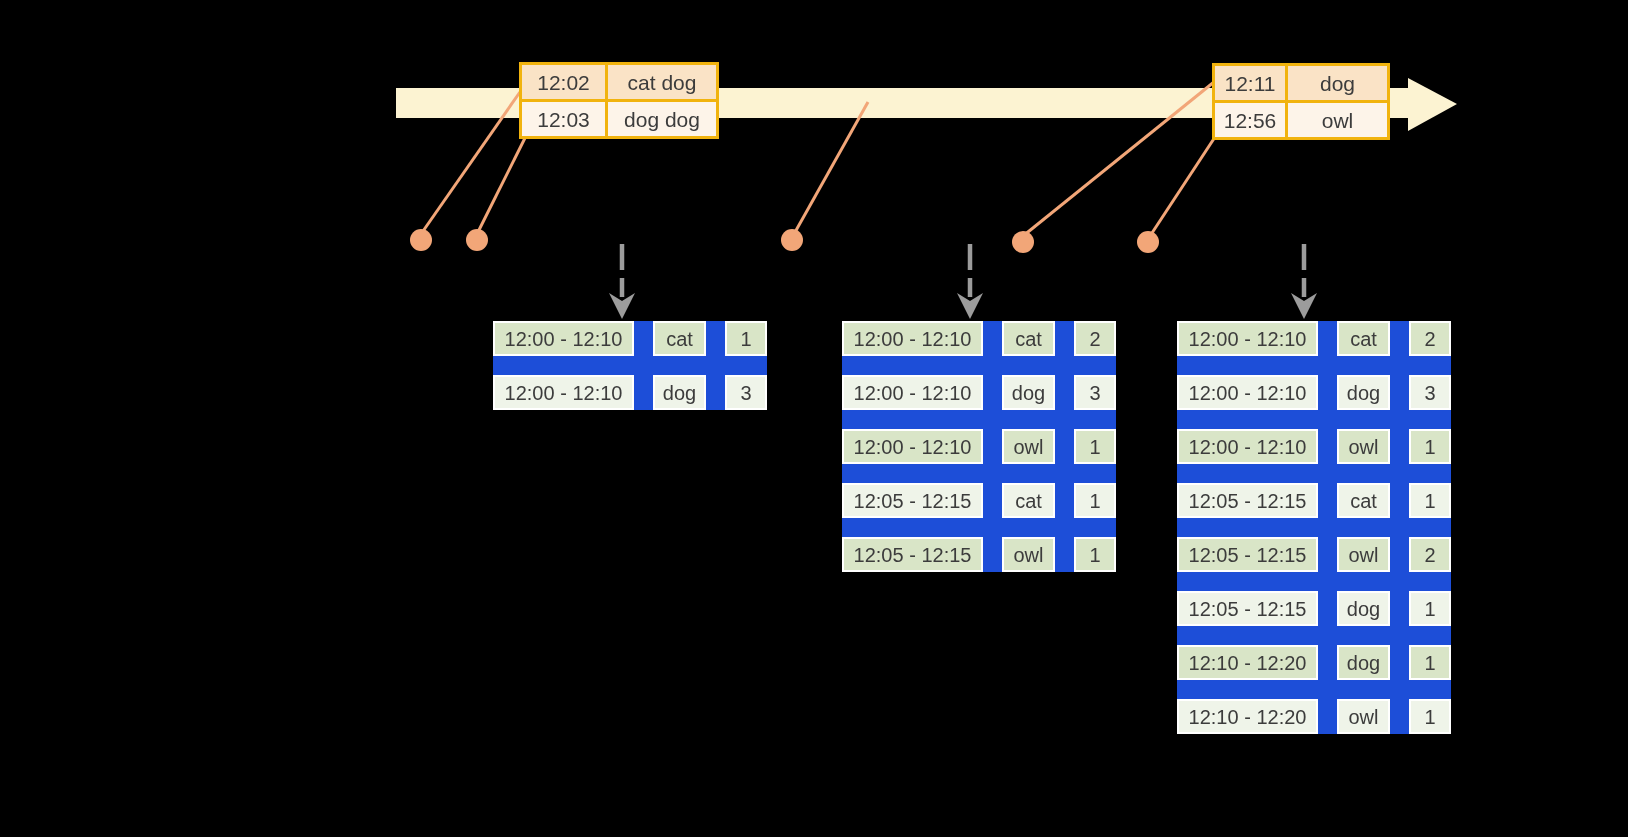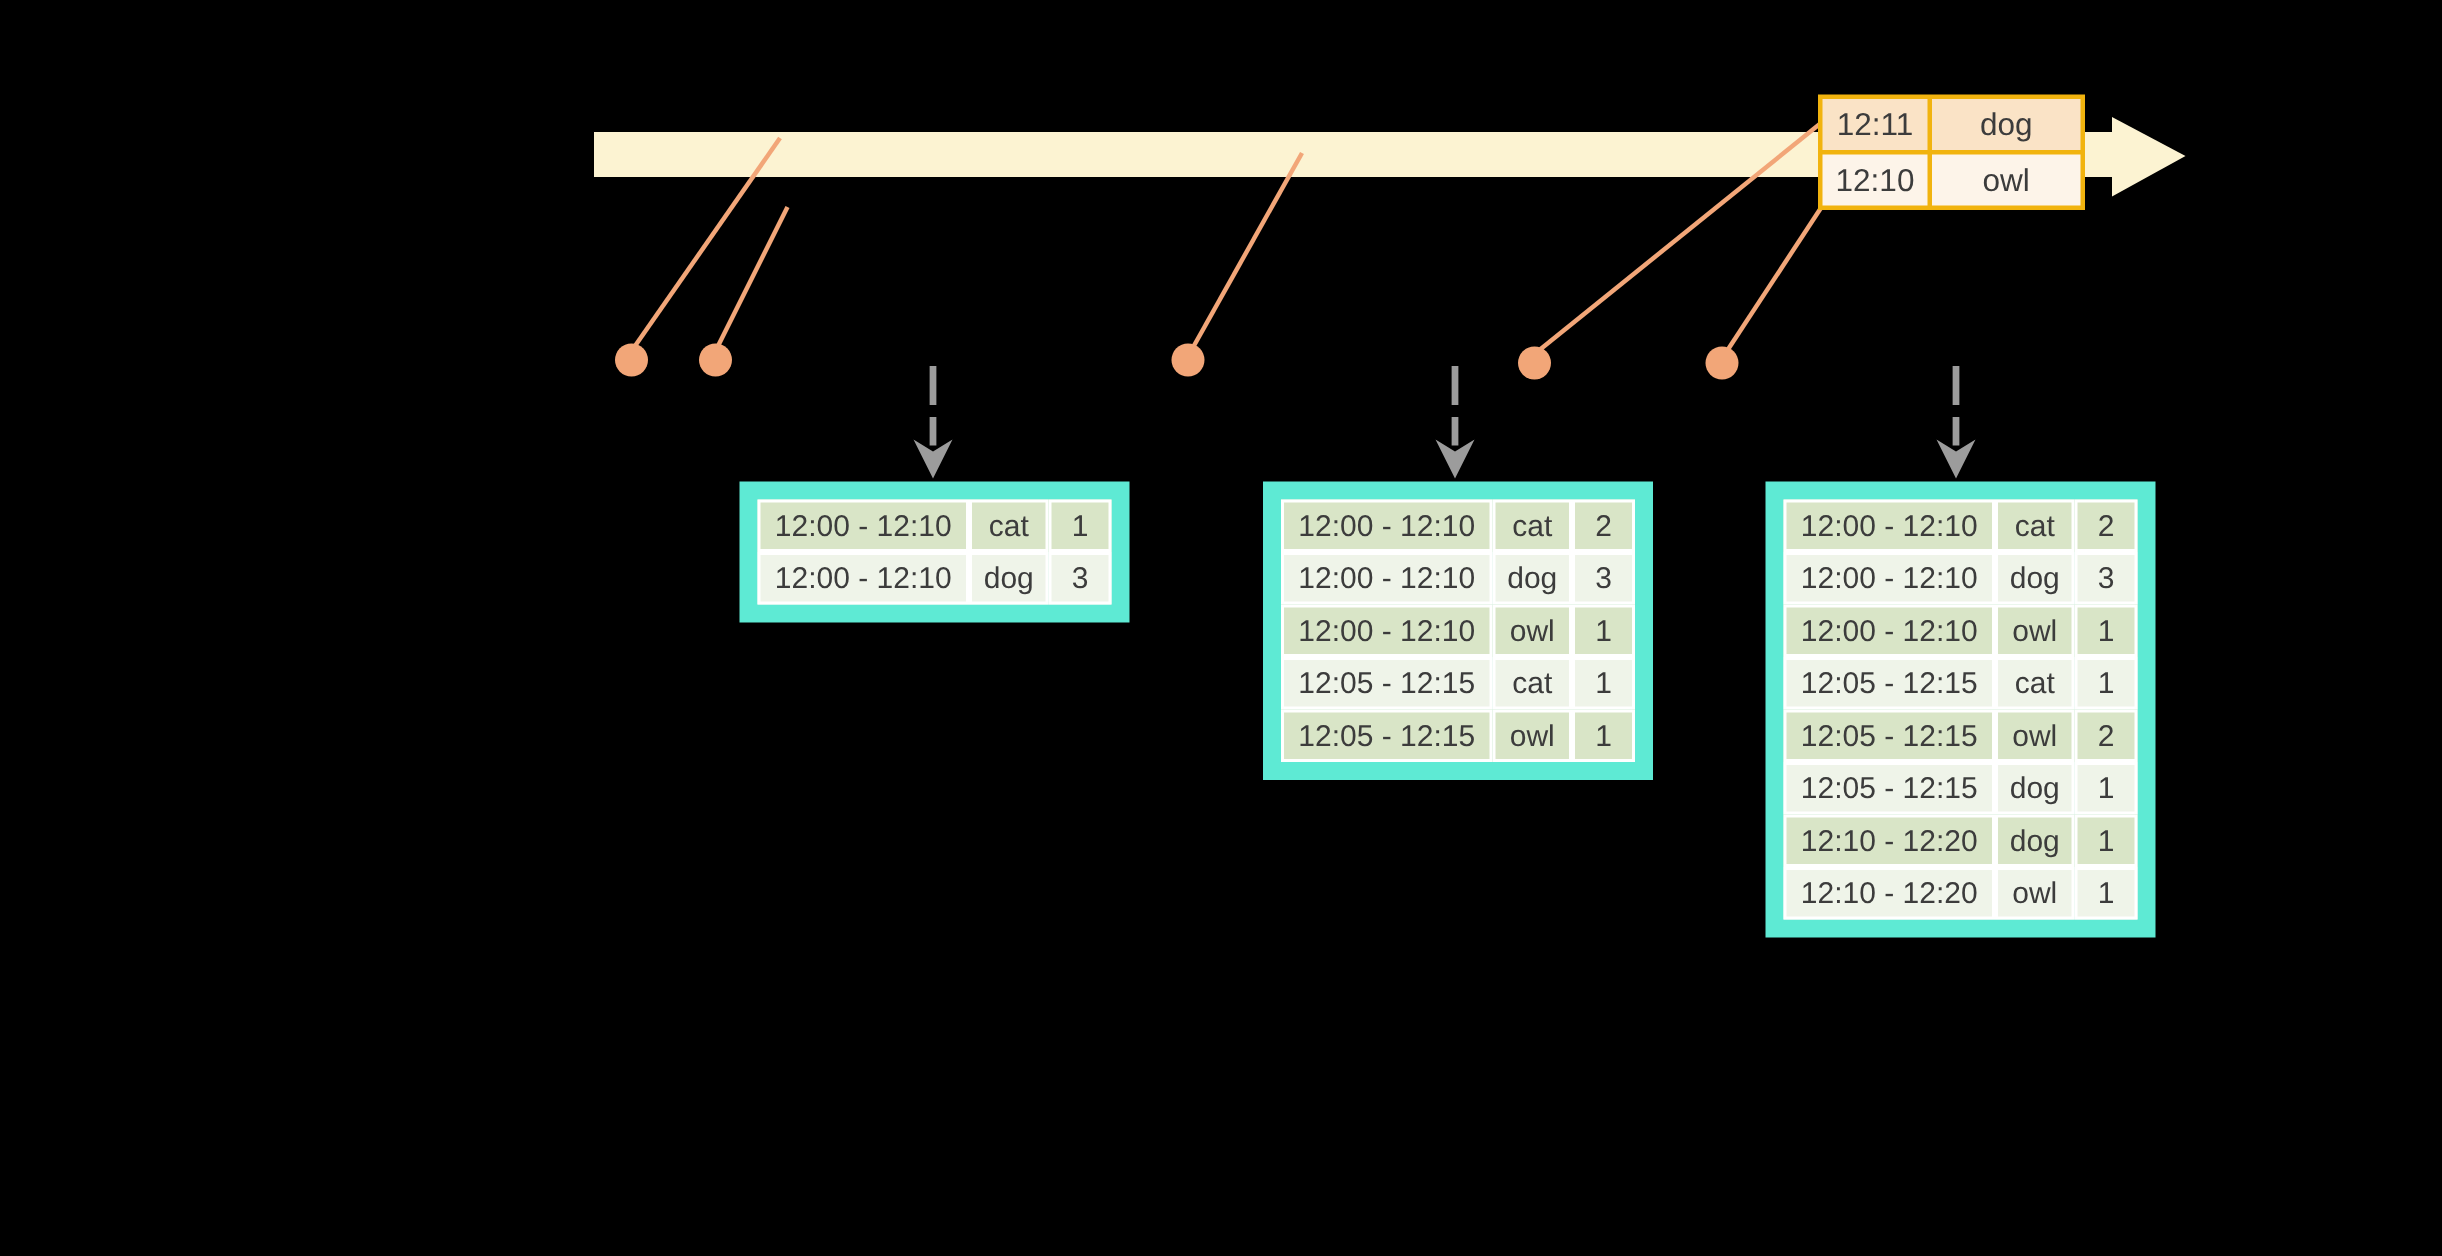--- a/index.html
+++ b/index.html
@@ -20,22 +20,22 @@
     font-size:21px; color:#3c3c3c; line-height:1;
   }
   .e-dark  { background:#fae3c6; }
   .e-light { background:#fdf4e9; }
   #event-t1 { left:519px; top:62px;  grid-template-columns:83px 108px; grid-auto-rows:34px; }
   #event-t2 { left:867px; top:84px;  grid-template-columns:83px 101px; grid-auto-rows:31px; }
   #event-t3 { left:1212px; top:63px; grid-template-columns:70px 99px;  grid-auto-rows:34px; }
 
   
   .result-table {
-    position:absolute; z-index:2; display:grid; gap:0; padding:12px;
-    background:#5eead4; grid-template-columns:141px 53px 42px; grid-auto-rows:35px;
+    position:absolute; z-index:2; display:grid; gap:19px; padding:0;
+    background:#1d4ed8; grid-template-columns:141px 53px 42px; grid-auto-rows:35px;
   }
   .rcell {
     display:flex; align-items:center; justify-content:center;
     border:2px solid #ffffff; font-size:20px; color:#3c3c3c; line-height:1;
   }
   .r-dark  { background:#d9e5c7; }
   .r-light { background:#eff4e9; }
   #result-t1 { left:493px;  top:321px; }
   #result-t2 { left:842px;  top:321px; }
   #result-t3 { left:1177px; top:321px; }
@@ -71,26 +71,32 @@
       <line x1="970" y1="244" x2="970" y2="297" stroke-dasharray="26 8"></line>
       <line x1="1304" y1="244" x2="1304" y2="297" stroke-dasharray="26 8"></line>
     </g>
     <g fill="#9c9c9c" stroke="none">
       <path d="M 609 293 L 622 319 L 635 293 L 622 301 Z"></path>
       <path d="M 957 293 L 970 319 L 983 293 L 970 301 Z"></path>
       <path d="M 1291 293 L 1304 319 L 1317 293 L 1304 301 Z"></path>
     </g>
   </svg>
 
+  <div id="event-t1" class="event-table">
+    <div class="ecell e-dark">12:02</div>
+    <div class="ecell e-dark">cat dog</div>
+    <div class="ecell e-light">12:03</div>
+    <div class="ecell e-light">dog dog</div>
+  </div>
 
 
   <div id="event-t3" class="event-table">
     <div class="ecell e-dark">12:11</div>
     <div class="ecell e-dark">dog</div>
-    <div class="ecell e-light">12:10</div>
+    <div class="ecell e-light">12:56</div>
     <div class="ecell e-light">owl</div>
   </div>
 
   <div id="result-t1" class="result-table">
     <div class="rcell r-dark">12:00 - 12:10</div>
     <div class="rcell r-dark">cat</div>
     <div class="rcell r-dark">1</div>
     <div class="rcell r-light">12:00 - 12:10</div>
     <div class="rcell r-light">dog</div>
     <div class="rcell r-light">3</div>

